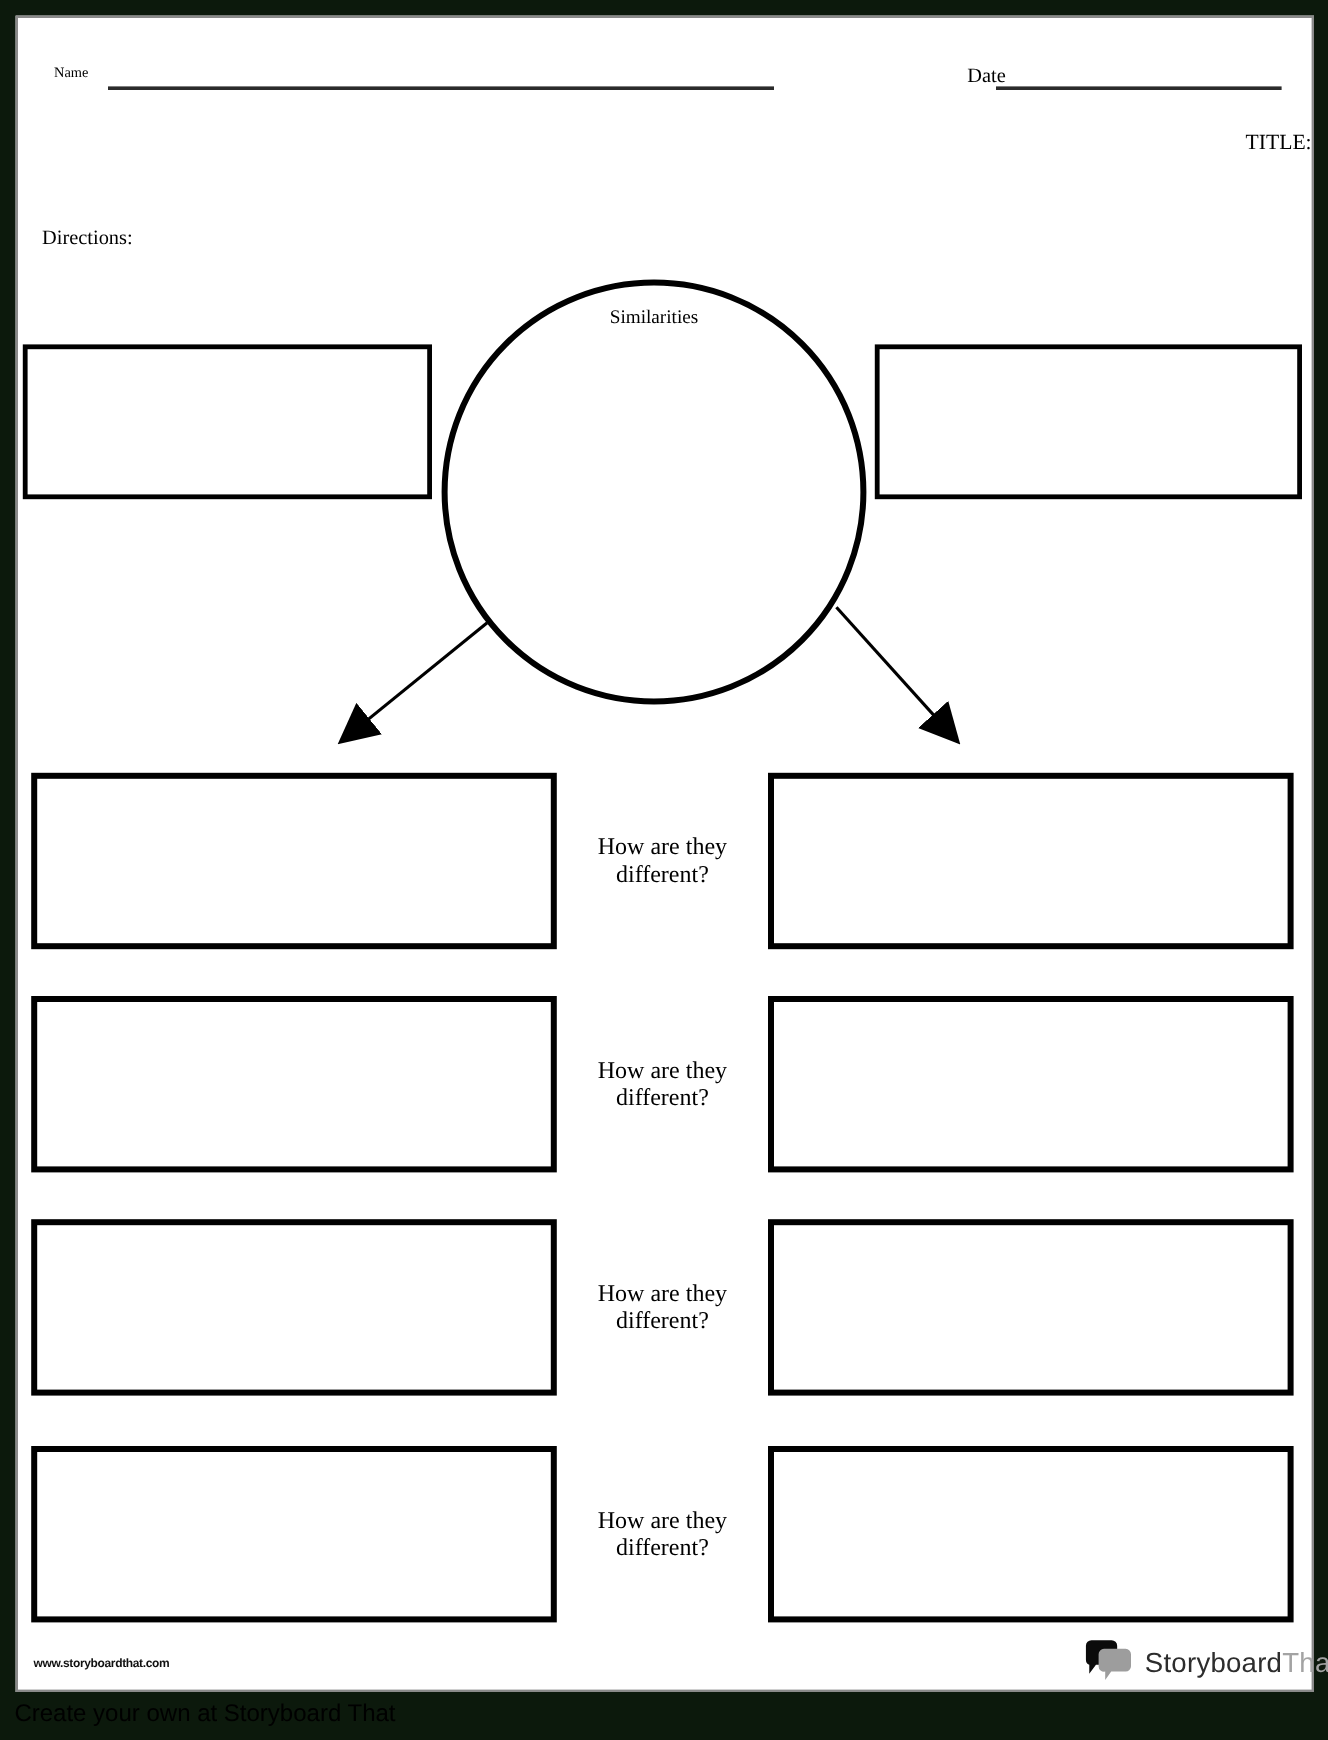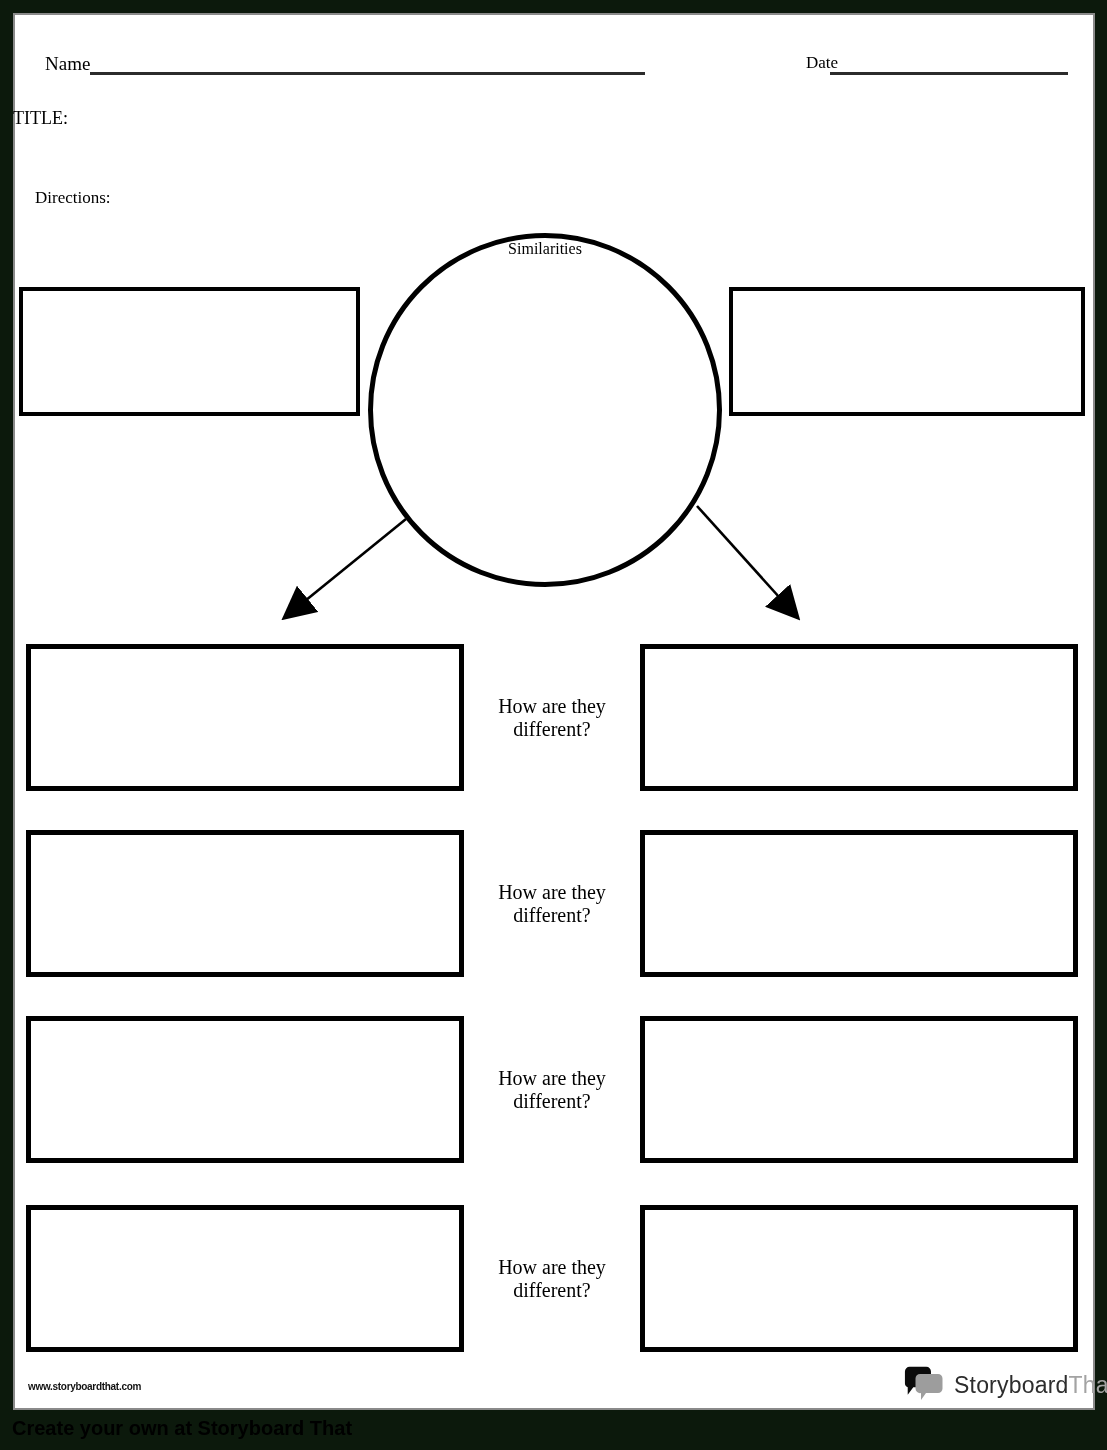--- a/index.html
+++ b/index.html
@@ -13,46 +13,46 @@
   html,body{width:1107px;height:1450px;}
   body{font-family:"Liberation Serif",serif;background:var(--frame-green);}
   #canvas{position:relative;width:1107px;height:1450px;background:var(--frame-green);overflow:hidden;}
   .page{position:absolute;left:13px;top:13px;width:1082px;height:1397px;background:#ffffff;border:2px solid var(--page-border);}
   .abs{position:absolute;}
   .serif-label{font-family:"Liberation Serif",serif;color:var(--ink);}
   .field-line{border-top:3px solid #2b2b2b;height:0;}
   .topic-label{font-size:18px;text-align:center;}
   .topic-box{background:#fff;border:4px solid var(--ink);}
   .similarities-circle{left:368px;top:233px;width:354px;height:354px;border:5px solid var(--ink);border-radius:50%;background:#fff;}
-  .sim-label{position:absolute;left:0;top:2px;width:100%;text-align:center;font-size:16px;color:var(--ink);font-family:"Liberation Serif",serif;}
+  .sim-label{position:absolute;left:0;top:18px;width:100%;text-align:center;font-size:16px;color:var(--ink);font-family:"Liberation Serif",serif;}
   .answer-box{background:#fff;border:5px solid var(--ink);width:438px;height:147px;}
   .diff-label-wrap{left:464px;width:176px;height:147px;display:flex;align-items:center;justify-content:center;text-align:center;}
   .diff-label{font-size:20px;color:var(--ink);}
   .arrows-svg{position:absolute;left:0;top:0;width:1107px;height:1450px;pointer-events:none;}
   .website{font-family:"Liberation Sans",sans-serif;font-weight:bold;font-size:10px;letter-spacing:-0.3px;color:#111;}
   .logo-wrap{display:flex;align-items:center;gap:7px;}
   .logo-text{font-family:"Liberation Sans",sans-serif;font-size:23px;letter-spacing:0.2px;}
   .logo-text .primary{color:var(--logo-dark);}
   .logo-text .secondary{color:var(--logo-gray);}
-  .banner{font-family:"Liberation Sans",sans-serif;font-weight:bold;font-size:20px;color:#000;}
+  .banner{font-family:"Liberation Sans",sans-serif;font-weight:normal;font-size:20px;color:#000;}
 </style>
 </head>
 <body>
 
 <div id="canvas">
 
   <div class="page"></div>
 
-  <div class="abs serif-label" style="left:45px;top:53px;font-size:19px;">Name</div>
+  <div class="abs serif-label" style="left:45px;top:53px;font-size:12px;">Name</div>
   <div class="abs field-line" style="left:90px;top:72px;width:555px;"></div>
 
   <div class="abs serif-label" style="left:789px;top:53px;font-size:17px;margin-left:17px;">Date</div>
   <div class="abs field-line" style="left:830px;top:72px;width:238px;"></div>
 
-  <div class="abs serif-label" style="left:13px;top:108px;width:1080px;text-align:left;font-size:18px;">TITLE:</div>
+  <div class="abs serif-label" style="left:13px;top:108px;width:1080px;text-align:right;font-size:18px;">TITLE:</div>
 
   <div class="abs serif-label" style="left:35px;top:188px;font-size:17px;">Directions:</div>
 
   <div class="abs topic-box" style="left:19px;top:287px;width:341px;height:129px;"></div>
 
   <div class="abs topic-box" style="left:729px;top:287px;width:356px;height:129px;"></div>
 
   <div class="abs similarities-circle">
     <div class="sim-label">Similarities</div>
   </div>

